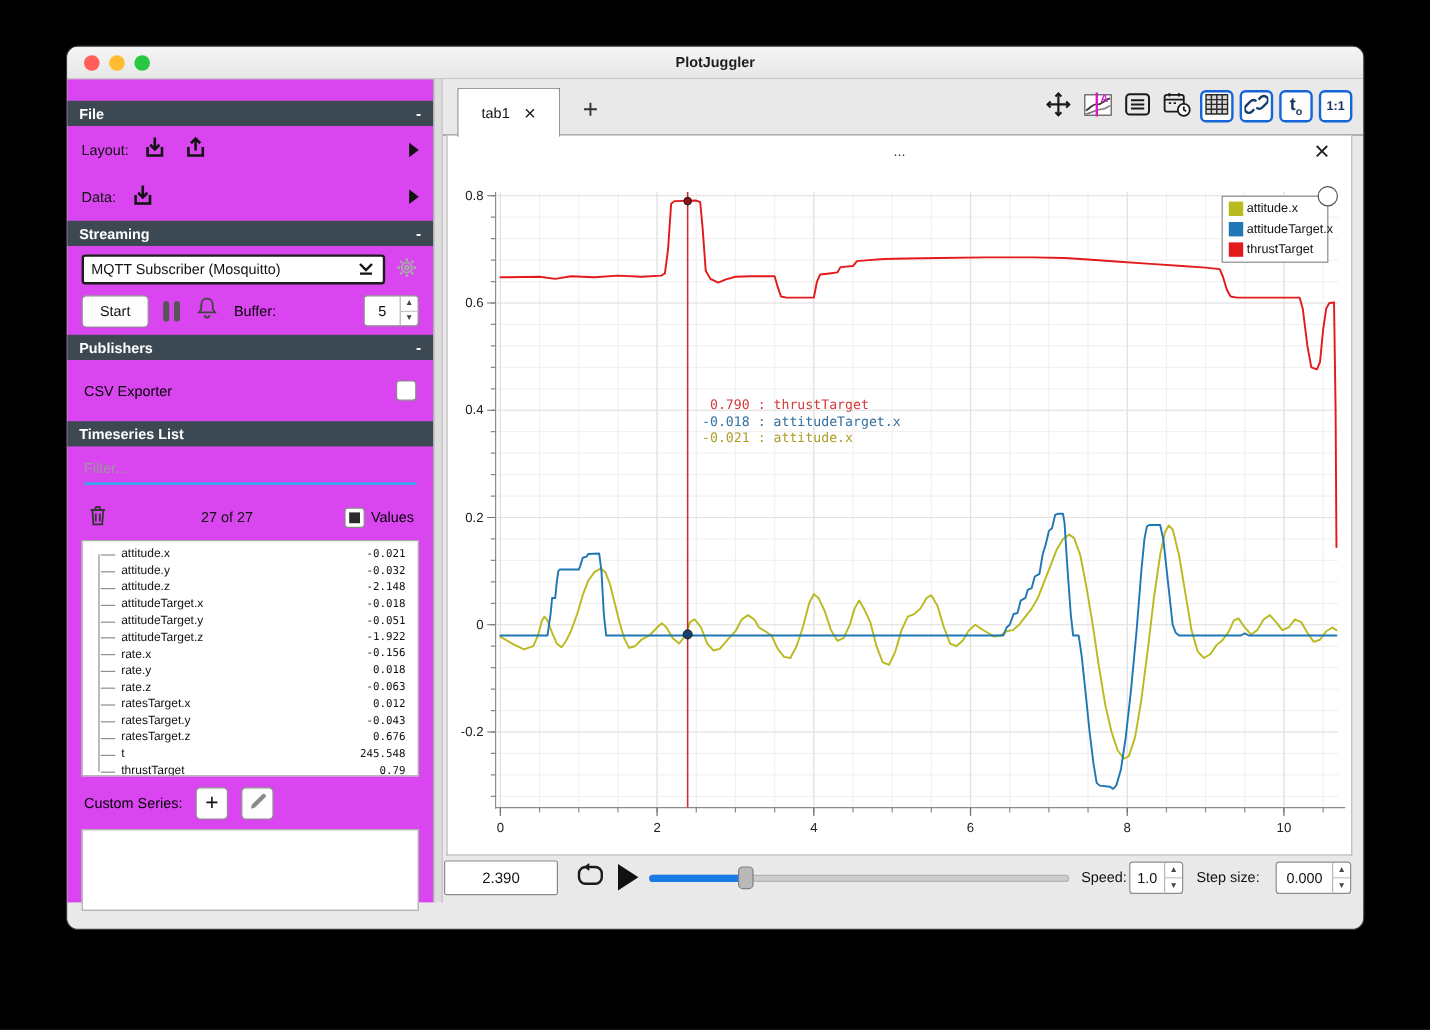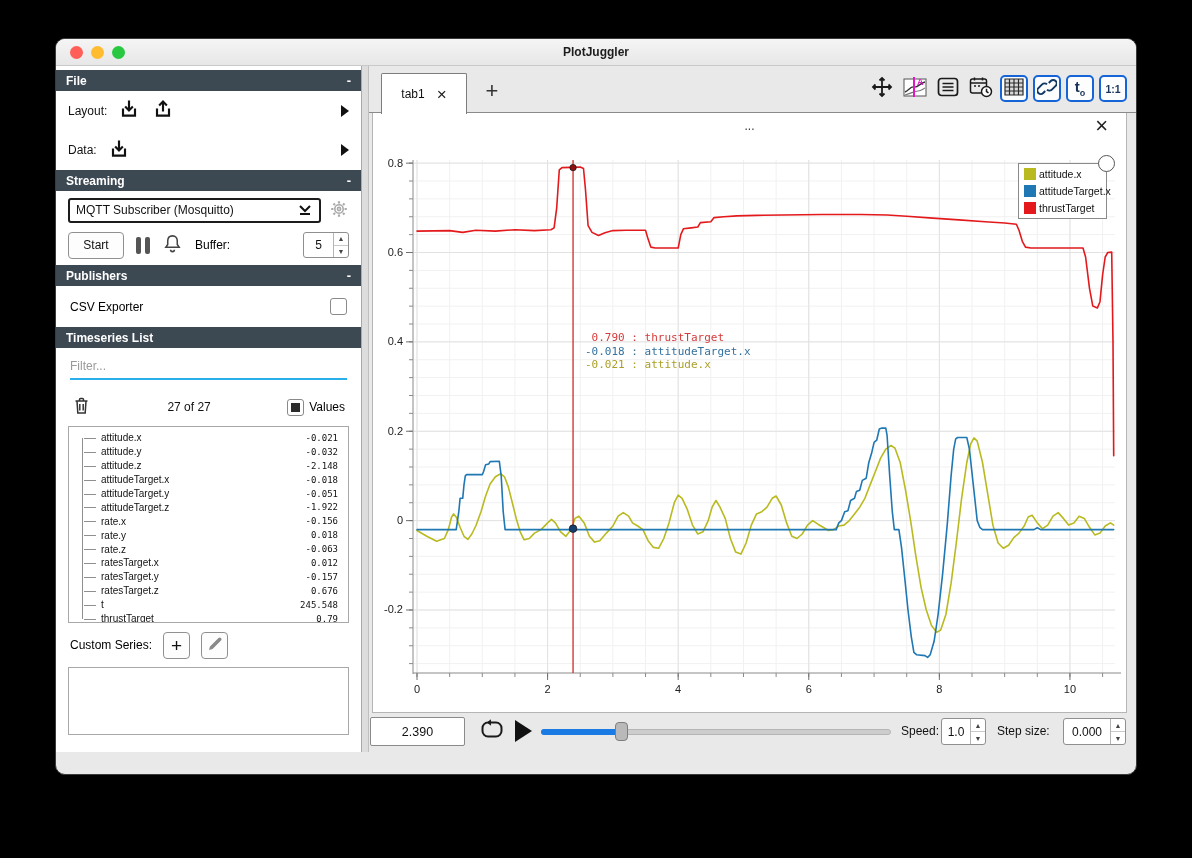--- a/index.html
+++ b/index.html
@@ -13,21 +13,21 @@
               display:flex; align-items:center; justify-content:center; position:relative; }
   .titlebar .title { font-size:12px; font-weight:bold; color:#1d1d1d; }
   .lights { position:absolute; left:14px; top:7px; display:flex; gap:8px; }
   .light { width:13px; height:13px; border-radius:50%; }
   .light.red{ background:#ff5f57;} .light.yellow{ background:#febc2e;} .light.green{ background:#28c840;}
   
   .menubar { height:23px; background:#2b2b2b; display:flex; align-items:center; gap:18px; padding:0 10px;}
   .menubar span { color:#fff; font-size:12px; font-weight:bold; }
   .content { display:flex; height:686px; }
   
-  .sidebar { width:305px; background:#ffffff; display:flex; flex-direction:column; padding-top:4px; flex:none; }
+  .sidebar { width:305px; background:#d946ef; display:flex; flex-direction:column; padding-top:18px; flex:none; }
   .sec-head { height:21px; background:#3c4852; color:#fff; font-size:12px; font-weight:bold;
               display:flex; align-items:center; justify-content:space-between; padding:0 10px; flex:none;}
   .sec-head .minus { font-weight:bold; font-size:13px; cursor:default; }
   .file-body { height:79px; padding:0 12px; display:flex; flex-direction:column; justify-content:space-around; flex:none;}
   .frow { display:flex; align-items:center; height:34px; font-size:12px; color:#111; gap:10px;}
   .arrow-right { margin-left:auto; width:0; height:0; border-top:6px solid transparent; border-bottom:6px solid transparent; border-left:8px solid #111; }
   .icon-btn { background:none; border:none; display:flex; align-items:center; justify-content:center; }
   .stream-body { height:74px; padding:2px 12px 0 12px; flex:none;}
   .combo-row { display:flex; align-items:center; height:34px; gap:8px;}
   .combo { flex:1; height:25px; background:#fff; border:2px solid #1c1c1c; border-radius:3px;
@@ -36,21 +36,21 @@
   .btn { background:#fdfdfd; border:1px solid #909090; border-radius:4px; font-size:12px; color:#111; }
   .start-btn { width:56px; height:27px; }
   .pause-ic { display:flex; gap:4px; }
   .pause-ic i { width:5px; height:17px; background:#555; border-radius:2px; display:block;}
   .buffer-label { font-size:12px; }
   .spin { display:flex; height:26px; background:#fff; border:1px solid #8f8f8f; border-radius:3px; overflow:hidden;}
   .spin .val { flex:1; display:flex; align-items:center; justify-content:center; font-size:12px; color:#111; padding:0 4px;}
   .spin .arrows { width:15px; border-left:1px solid #b5b5b5; display:flex; flex-direction:column;}
   .spin .arrows span { flex:1; display:flex; align-items:center; justify-content:center; font-size:7px; color:#444; line-height:1;}
   .spin .arrows span:first-child{ border-bottom:1px solid #c9c9c9;}
-  .pub-body { height:41px; padding:0 14px; display:flex; align-items:center; justify-content:space-between; font-size:12px; flex:none;}
+  .pub-body { height:51px; padding:0 14px; display:flex; align-items:center; justify-content:space-between; font-size:12px; flex:none;}
   .checkbox { width:17px; height:17px; background:#fff; border:1.5px solid #8a8a8a; border-radius:3px; display:flex; align-items:center; justify-content:center;}
   .checkbox.partial::after { content:''; width:9px; height:9px; background:#2b2b2b; }
   .filter-row { height:40px; padding:6px 14px 0 14px; flex:none;}
   .filter-input { width:100%; height:26px; background:transparent; border:none; border-bottom:2px solid #29b0ea;
                   font-size:12px; color:#333; outline:none; }
   .filter-input::placeholder { color:#9a9a9a; }
   .count-row { height:38px; display:flex; align-items:center; padding:0 16px; flex:none;}
   .count-row .count { flex:1; text-align:center; font-size:12px; color:#111;}
   .values-wrap { display:flex; align-items:center; gap:5px; font-size:12px;}
   .ts-list { height:197px; margin:0 12px; background:#fff; border:1px solid #a8a8a8; position:relative;
@@ -303,21 +303,21 @@
               <span class="vl">-0.063</span>
             </div>
 
             <div class="ts-row">
               <span class="nm">ratesTarget.x</span>
               <span class="vl">0.012</span>
             </div>
 
             <div class="ts-row">
               <span class="nm">ratesTarget.y</span>
-              <span class="vl">-0.157</span>
+              <span class="vl">-0.043</span>
             </div>
 
             <div class="ts-row">
               <span class="nm">ratesTarget.z</span>
               <span class="vl">0.676</span>
             </div>
 
             <div class="ts-row">
               <span class="nm">t</span>
               <span class="vl">245.548</span>

